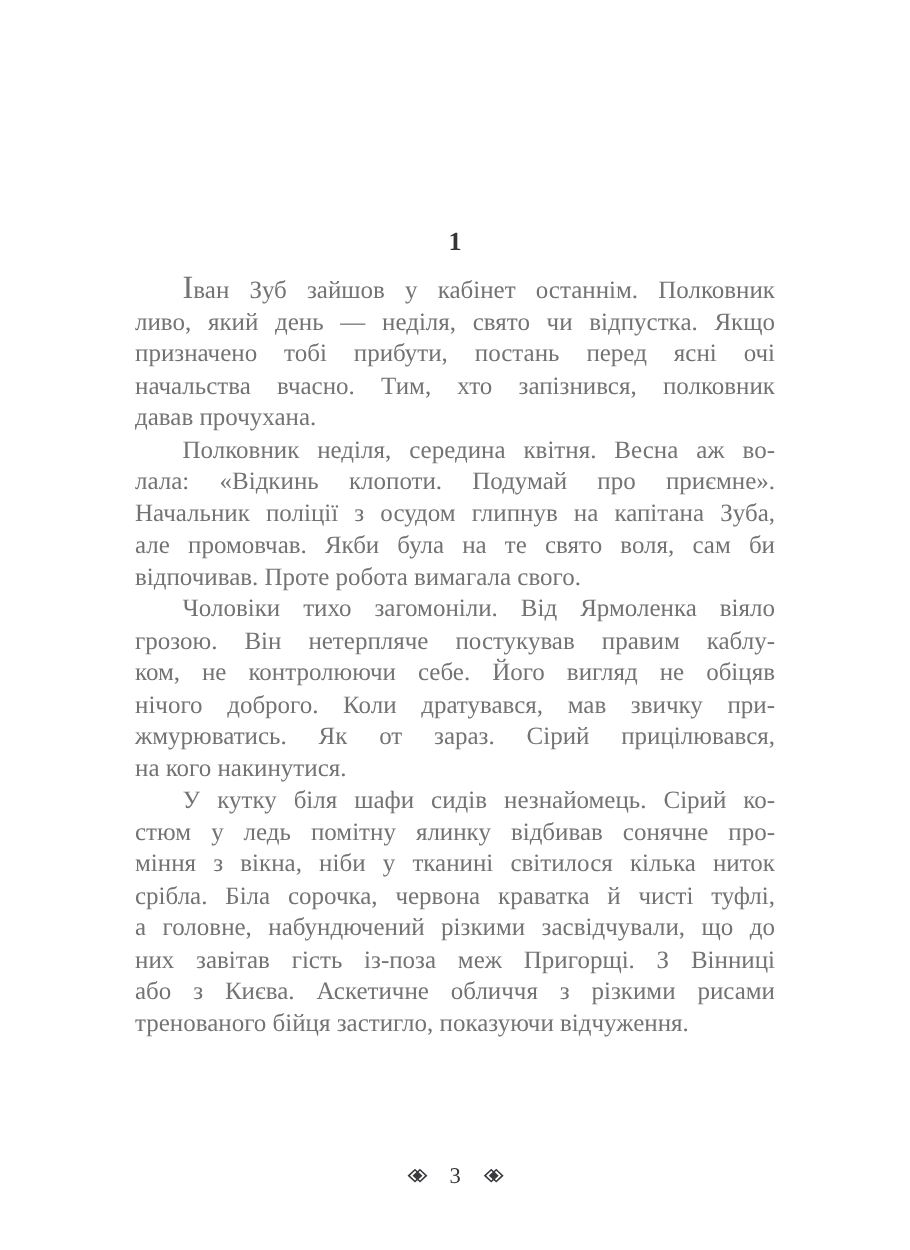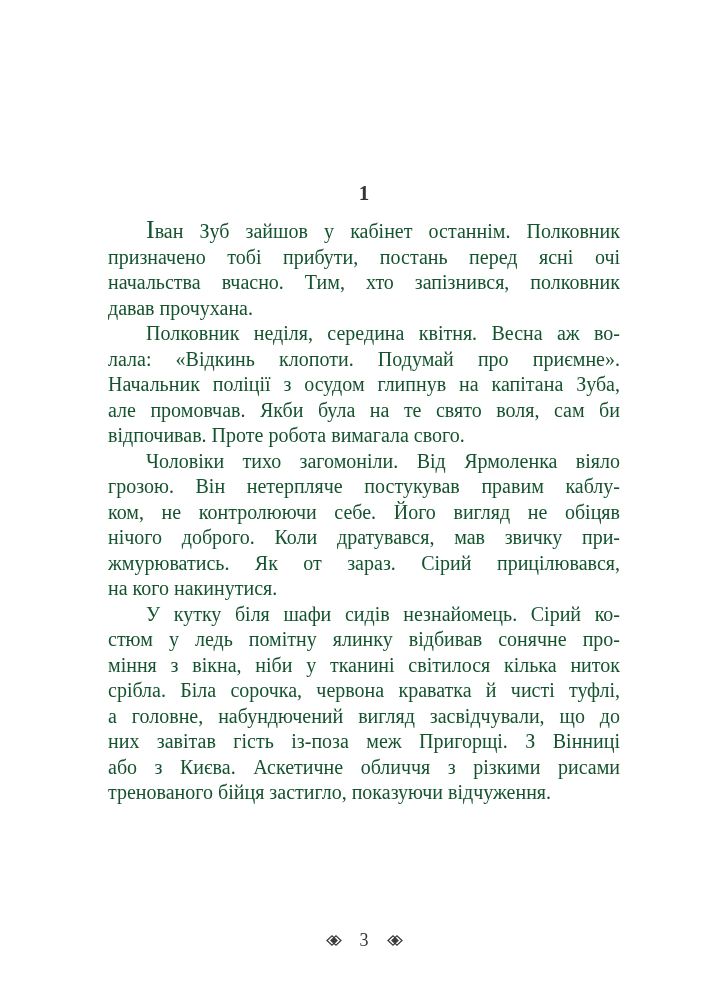--- a/index.html
+++ b/index.html
@@ -26,21 +26,21 @@
     font-weight: 700;
     color: #35363a;
   }
   .text-block {
     position: absolute;
     top: 217px;
     left: 108px;
     width: 512px;
     font-size: 20px;
     line-height: 25.5px;
-    color: #14532d;
+    color: #737373;
   }
   .line {
     text-align: justify;
     text-align-last: justify;
     white-space: normal;
   }
   .line.first {
     text-indent: 38px;
   }
   .line.last {
@@ -71,39 +71,40 @@
 </style>
 </head>
 <body>
 
 <div class="page">
 
   <div class="chapter-number">1</div>
 
   <div class="text-block" id="text-block">
       <div class="line first"><span class="initial">І</span>ван Зуб зайшов у кабінет останнім. Полковник</div>
+      <div class="line">ливо, який день — неділя, свято чи відпустка. Якщо</div>
       <div class="line">призначено тобі прибути, постань перед ясні очі</div>
       <div class="line">начальства вчасно. Тим, хто запізнився, полковник</div>
       <div class="line last">давав прочухана.</div>
       <div class="line first">Полковник неділя, середина квітня. Весна аж во-</div>
       <div class="line">лала: «Відкинь клопоти. Подумай про приємне».</div>
       <div class="line">Начальник поліції з осудом глипнув на капітана Зуба,</div>
       <div class="line">але промовчав. Якби була на те свято воля, сам би</div>
       <div class="line last">відпочивав. Проте робота вимагала свого.</div>
       <div class="line first">Чоловіки тихо загомоніли. Від Ярмоленка віяло</div>
       <div class="line">грозою. Він нетерпляче постукував правим каблу-</div>
       <div class="line">ком, не контролюючи себе. Його вигляд не обіцяв</div>
       <div class="line">нічого доброго. Коли дратувався, мав звичку при-</div>
       <div class="line">жмурюватись. Як от зараз. Сірий прицілювався,</div>
       <div class="line last">на кого накинутися.</div>
       <div class="line first">У кутку біля шафи сидів незнайомець. Сірий ко-</div>
       <div class="line">стюм у ледь помітну ялинку відбивав сонячне про-</div>
       <div class="line">міння з вікна, ніби у тканині світилося кілька ниток</div>
       <div class="line">срібла. Біла сорочка, червона краватка й чисті туфлі,</div>
-      <div class="line">а головне, набундючений вигляд засвідчували, що до</div>
+      <div class="line">а головне, набундючений різкими засвідчували, що до</div>
       <div class="line">них завітав гість із-поза меж Пригорщі. З Вінниці</div>
       <div class="line">або з Києва. Аскетичне обличчя з різкими рисами</div>
       <div class="line last">тренованого бійця застигло, показуючи відчуження.</div>
     </div>
 
   <div class="footer">
     <span class="ornament">
       <svg width="24" height="15" viewBox="0 0 24 15" xmlns="http://www.w3.org/2000/svg">
         <path d="M5 7.5 L10 2.8 L15 7.5 L10 12.2 Z" fill="none" stroke="#3a3b3e" stroke-width="1.3"></path>
         <path d="M9 7.5 L14 2.8 L19 7.5 L14 12.2 Z" fill="none" stroke="#3a3b3e" stroke-width="1.3"></path>

